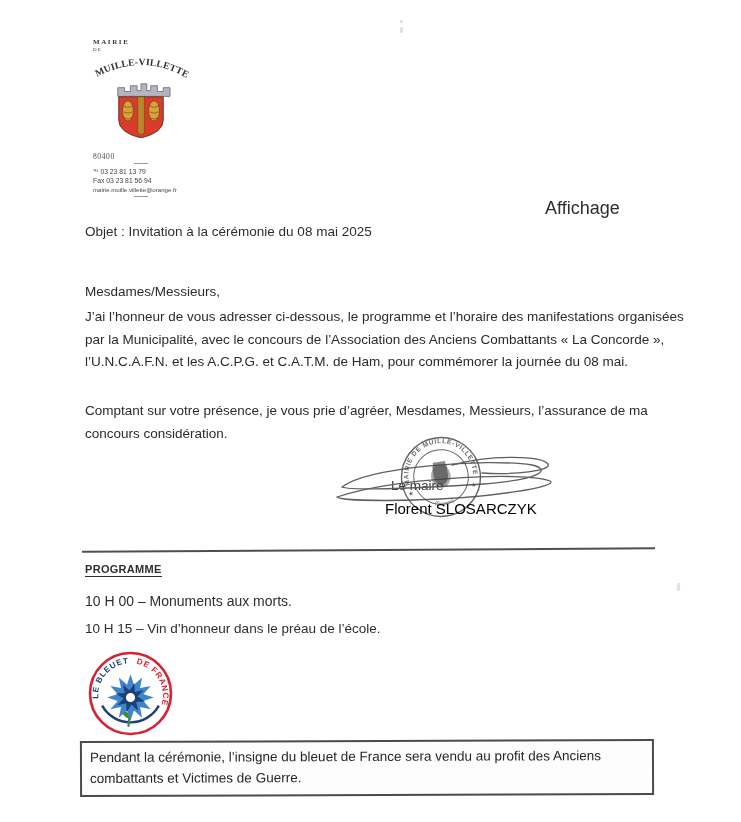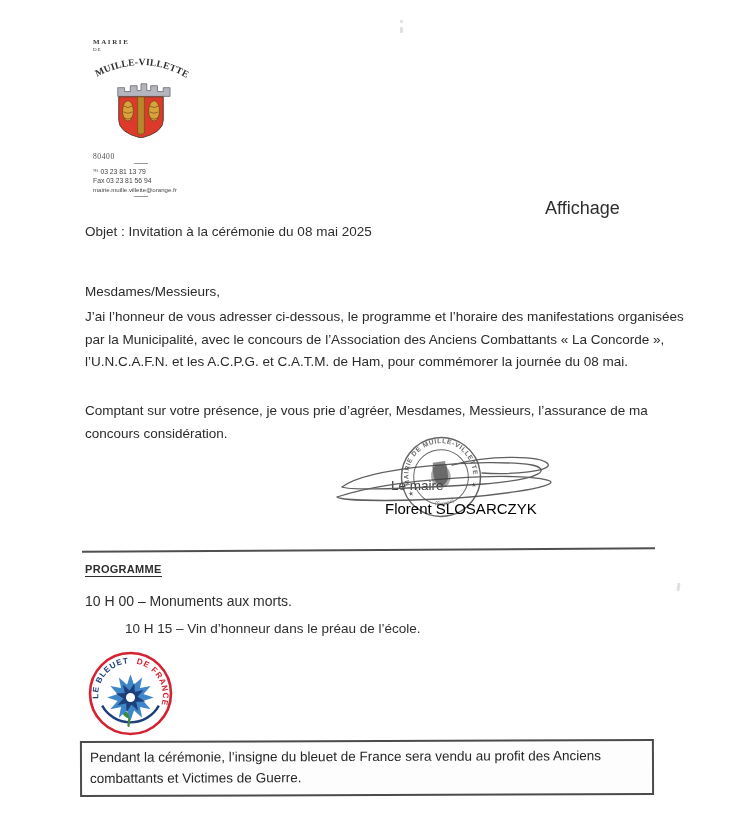--- a/index.html
+++ b/index.html
@@ -33,21 +33,21 @@
   .sig-swirl { left:334px; top:450px; }
   .sig-stamp { left:398px; top:434px; opacity:0.85; }
   .sig-name  { left:385px; top:500px; font-size:15px; color:#000000; }
 
   .rule { left:82px; top:549px; width:573px; height:2px; background:#4f4f4f;
           transform:rotate(-0.35deg); }
 
   .prog-head { left:85px; top:563px; font-size:11px; font-weight:bold;
                letter-spacing:0.3px; border-bottom:1.6px solid #2e2e2e; padding-bottom:1px; }
   .prog-item1 { left:85px; top:593px; font-size:14px; }
-  .prog-item2 { left:85px; top:621px; font-size:13.5px;margin-left:40px; }
+  .prog-item2 { left:85px; top:621px; font-size:13.5px; }
 
   .bleuet { left:88px; top:651px; }
 
   .notice-box { left:80px; top:740px; width:554px; border:2px solid #4b4b4b;
                 padding:4px 8px 6px 8px; transform:rotate(-0.2deg); background:#fdfdfd; }
   .notice-box div { font-size:13.5px; line-height:21px; color:#262626; }
 
   .smudge { background:#c8c8c8; opacity:0.55; border-radius:1px; }
   .smudge-top1 { left:400px; top:20px; width:3px; height:3px; }
   .smudge-top2 { left:400px; top:27px; width:3px; height:6px; }

